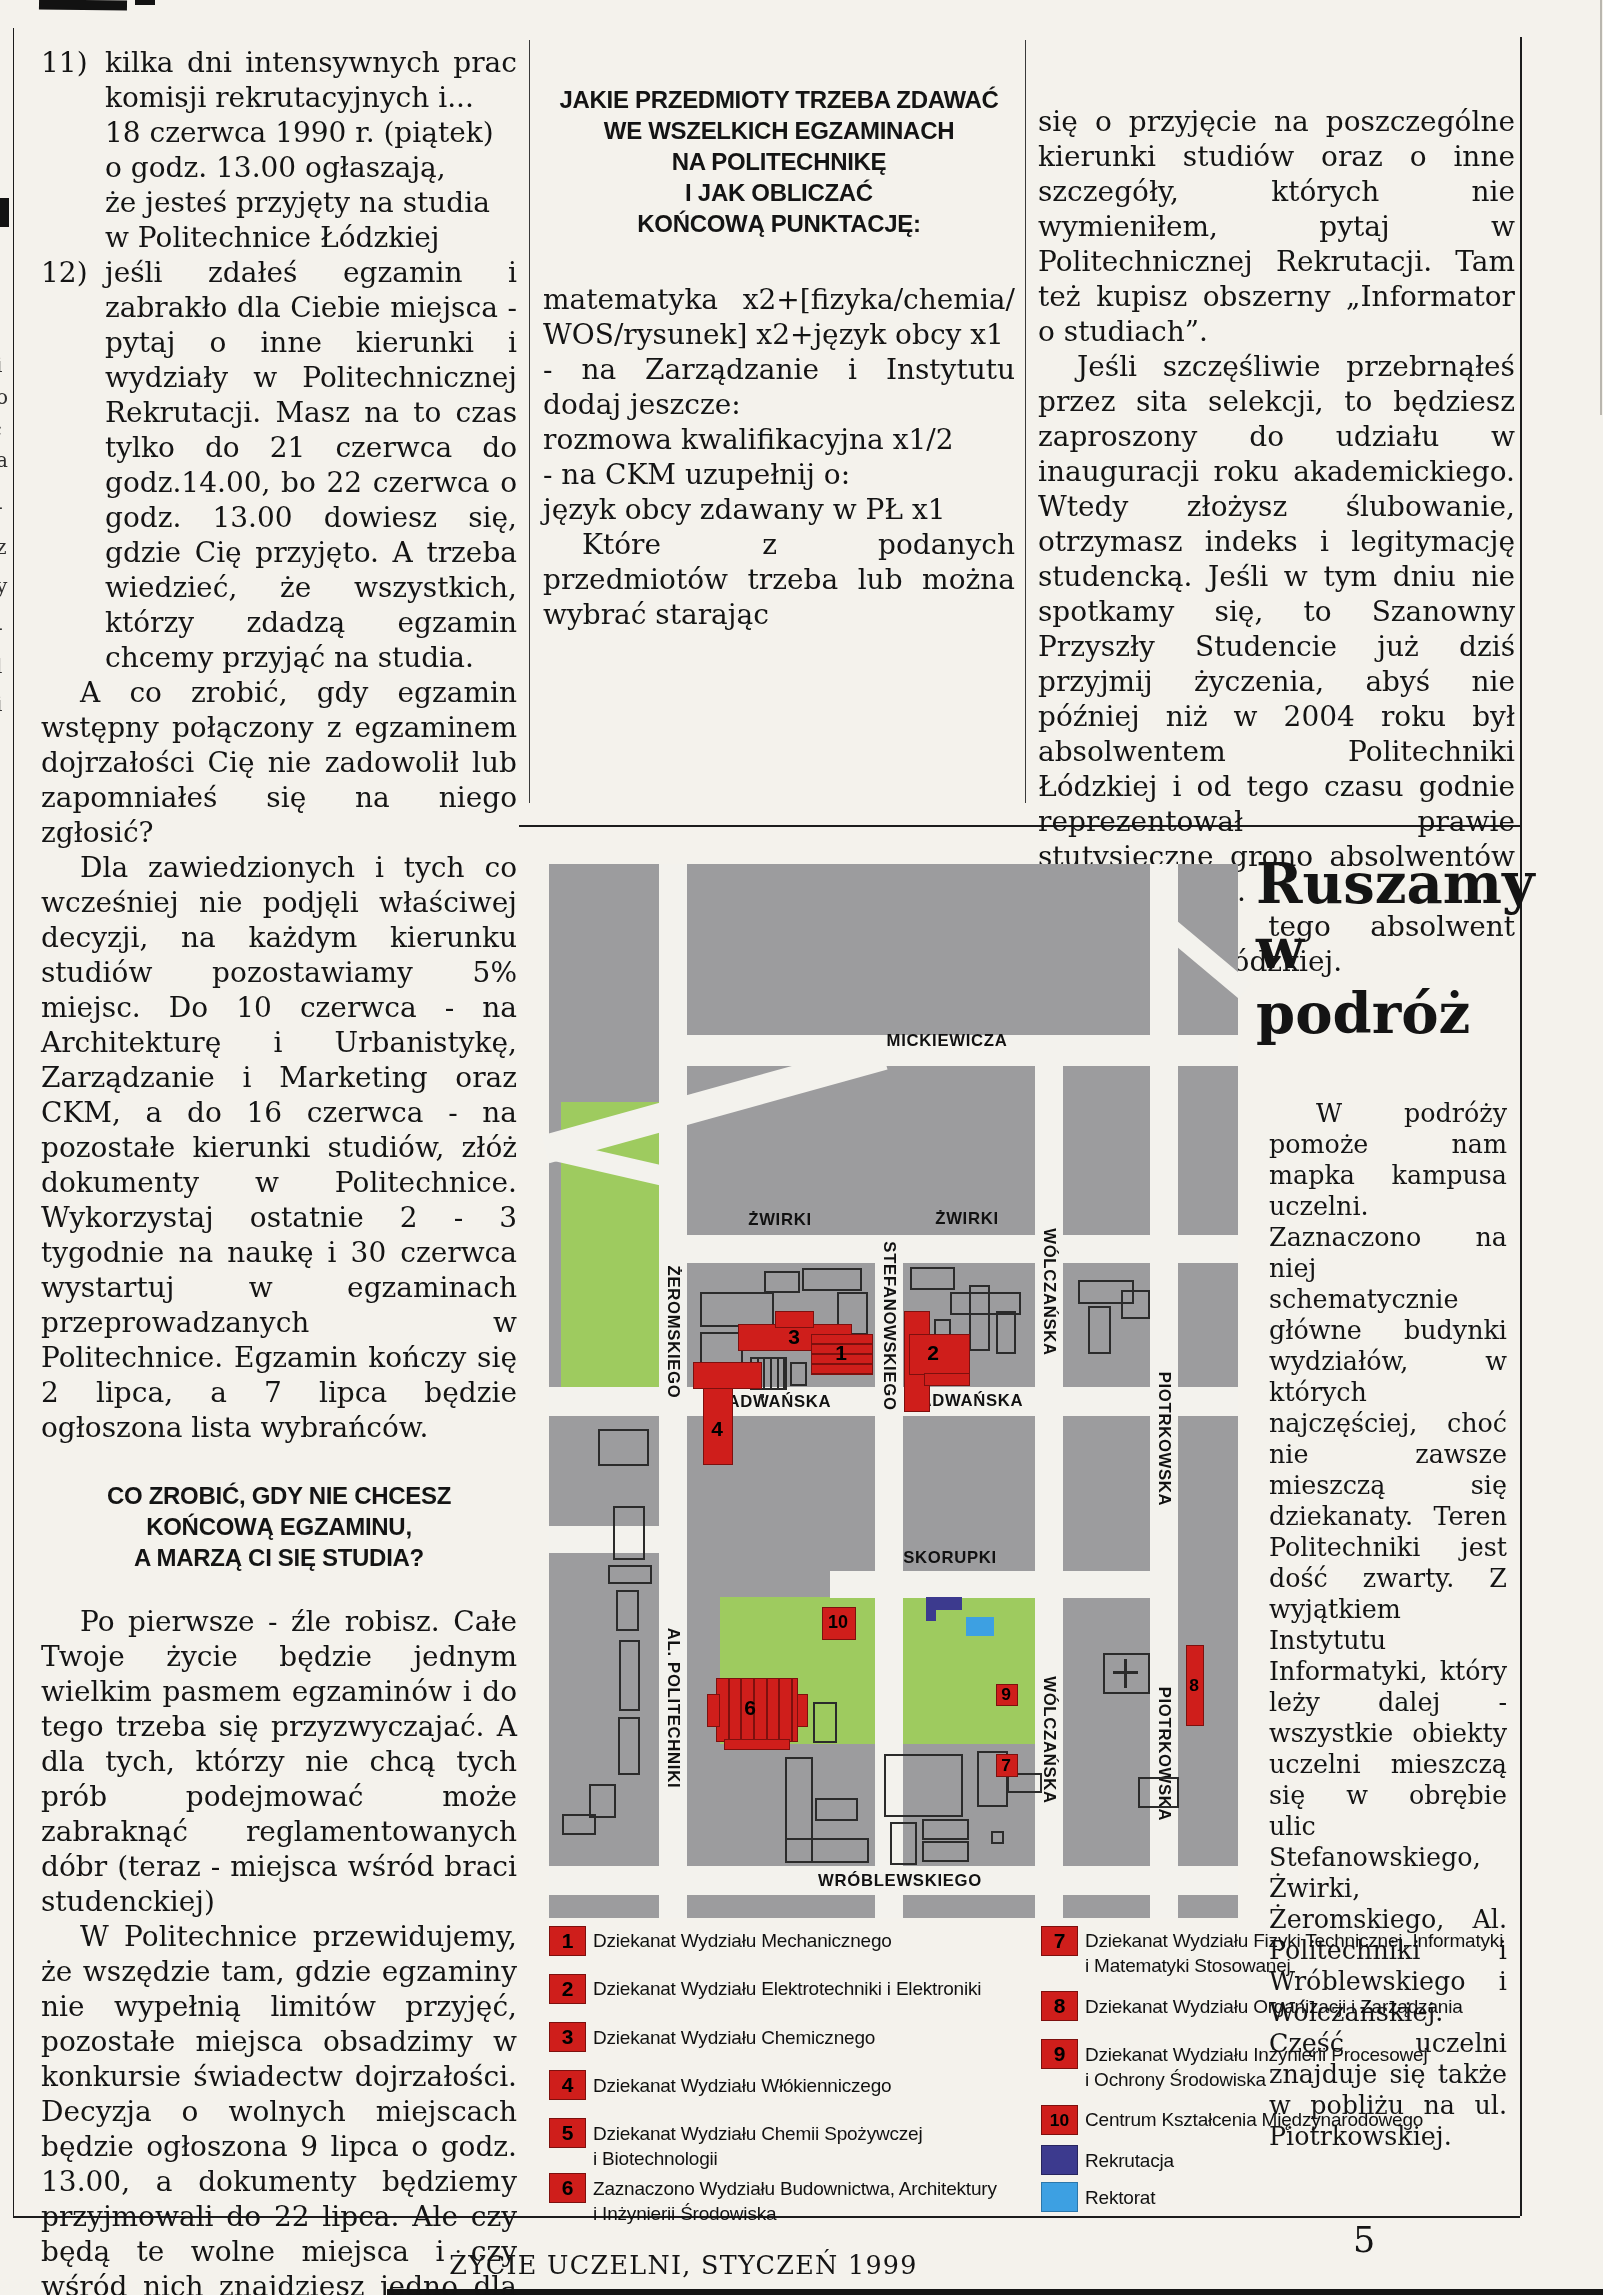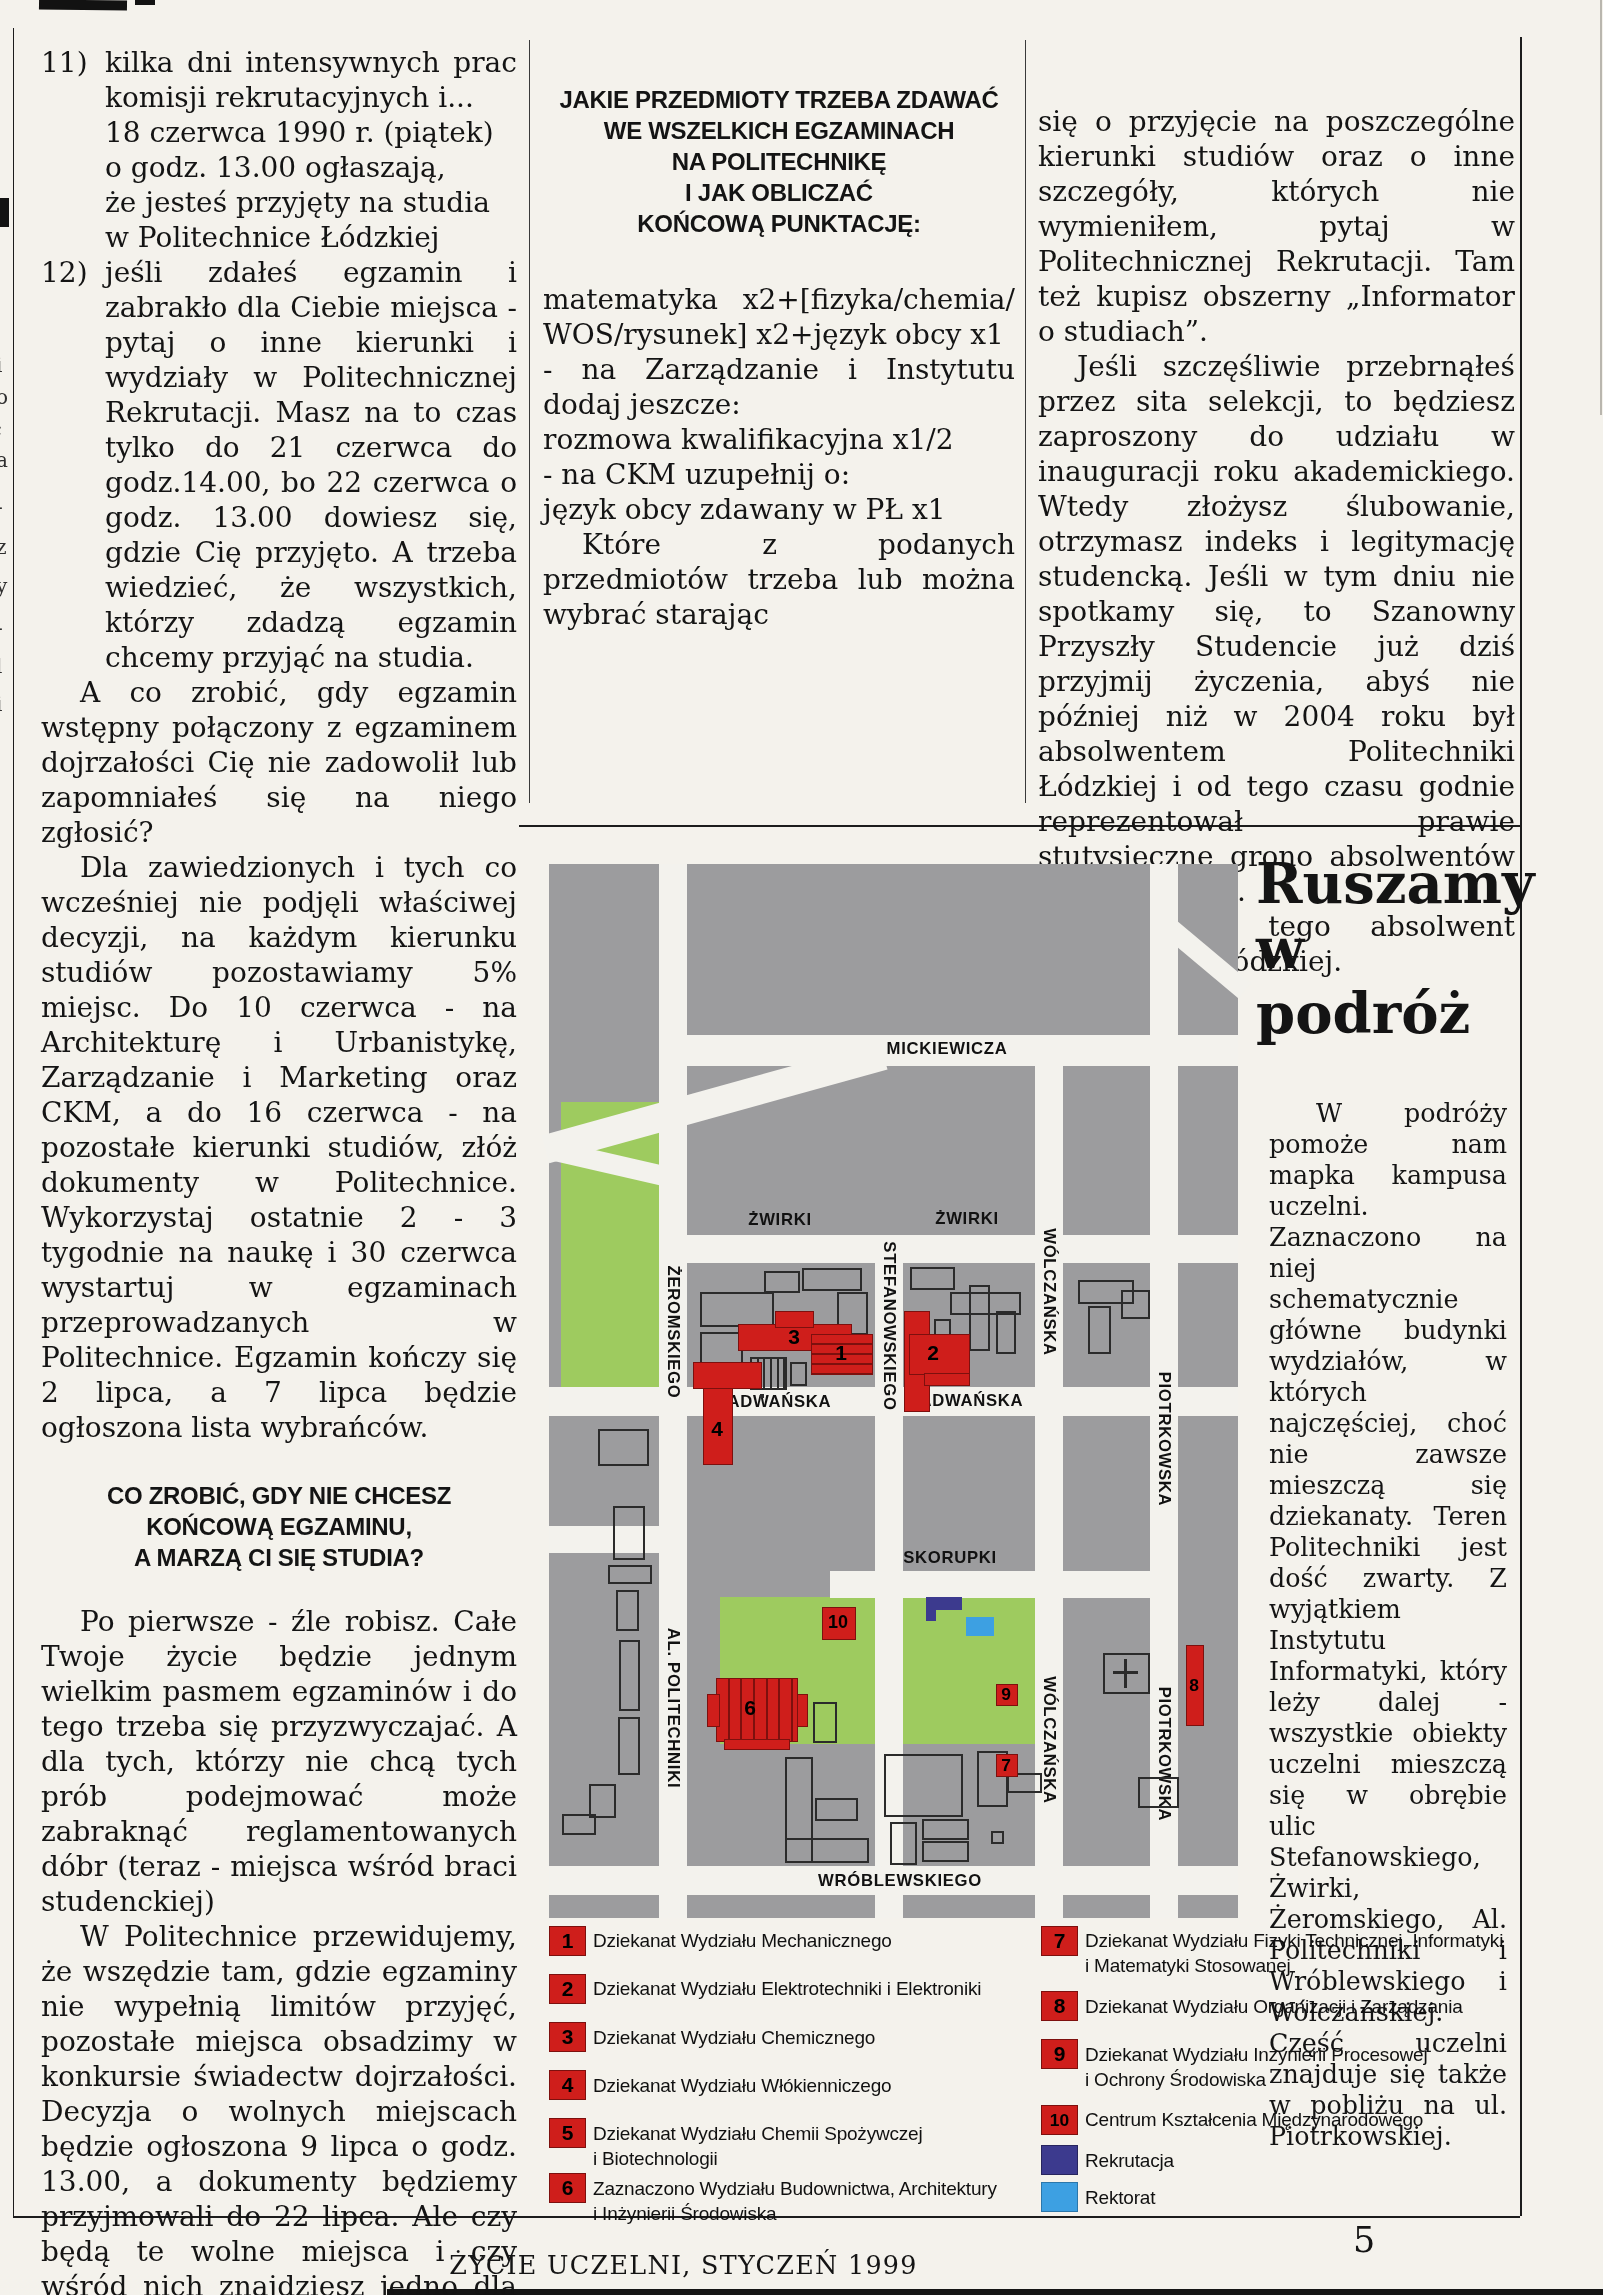--- a/index.html
+++ b/index.html
@@ -130,21 +130,21 @@
   <div class="st" style="left:326px;top:371px;width:28px;height:683px;"></div>
   <div class="st" style="left:486px;top:171px;width:28px;height:884px;"></div>
   <div class="st" style="left:601px;top:0;width:28px;height:1054px;"></div>
   <div class="st" style="left:595px;top:80px;width:114px;height:20px;transform:rotate(40deg);"></div>
   <div class="st" style="left:110px;top:371px;width:579px;height:28px;"></div>
   <div class="st" style="left:0;top:523px;width:689px;height:29px;"></div>
   <div class="st" style="left:0;top:662px;width:110px;height:27px;"></div>
   <div class="st" style="left:281px;top:707px;width:348px;height:27px;"></div>
   <div class="st" style="left:0;top:1002px;width:689px;height:29px;"></div>
 
-  <div class="stlab" style="left:398px;top:185px;">MICKIEWICZA</div>
+  <div class="stlab" style="left:398px;top:177px;">MICKIEWICZA</div>
   <div class="stlab" style="left:231px;top:356px;">ŻWIRKI</div>
   <div class="stlab" style="left:418px;top:355px;">ŻWIRKI</div>
   <div class="stlab" style="left:224px;top:538px;">RADWAŃSKA</div>
   <div class="stlab" style="left:416px;top:537px;">RADWAŃSKA</div>
   <div class="stlab" style="left:401px;top:694px;">SKORUPKI</div>
   <div class="stlab" style="left:351px;top:1017px;">WRÓBLEWSKIEGO</div>
   <div class="stlab rot" style="left:124px;top:468px;">ŻEROMSKIEGO</div>
   <div class="stlab rot" style="left:124px;top:844px;">AL. POLITECHNIKI</div>
   <div class="stlab rot" style="left:340px;top:462px;">STEFANOWSKIEGO</div>
   <div class="stlab rot" style="left:500px;top:428px;">WÓLCZAŃSKA</div>

